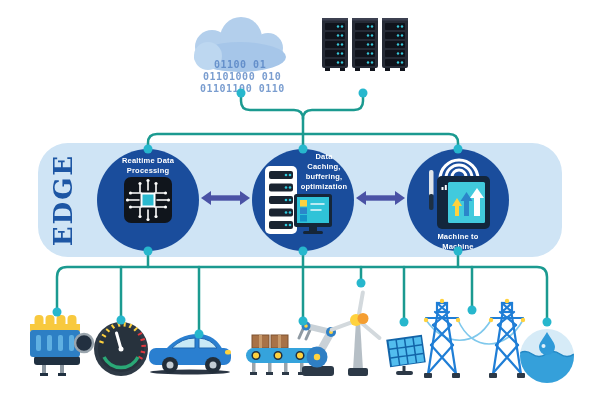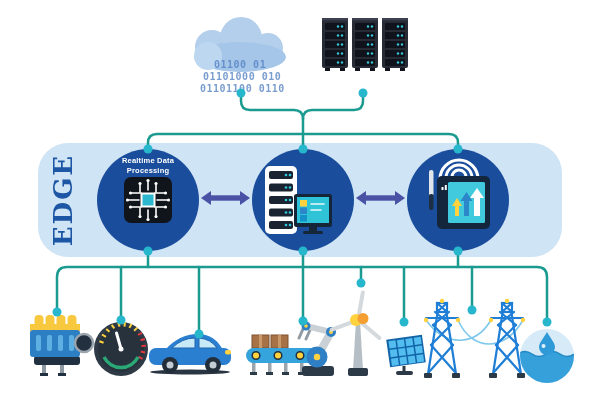--- a/index.html
+++ b/index.html
@@ -145,20 +145,26 @@
     </g>
     <g fill="#4a52a5">
       <rect x="365" y="195.3" width="31" height="5.4"></rect>
       <polygon points="356,198 366,191 366,205"></polygon>
       <polygon points="405,198 395,191 395,205"></polygon>
     </g>
   </svg>
 
   <div class="node-text" style="left:103px;top:156px;width:90px;">Realtime Data
 Processing</div>
+  <div class="node-text" style="left:294px;top:152px;width:60px;">Data
+Caching,
+buffering,
+optimization</div>
+  <div class="node-text" style="left:418px;top:232px;width:80px;">Machine to
+Machine</div>
 
   <svg class="layer" width="600" height="400">
     <circle cx="212" cy="47" r="17" fill="#b3cfec"></circle>
     <circle cx="241" cy="38" r="21" fill="#b3cfec"></circle>
     <circle cx="268" cy="48" r="15" fill="#b3cfec"></circle>
     <ellipse cx="240" cy="57" rx="46" ry="15" fill="#a6c6e9"></ellipse>
     <circle cx="208" cy="56" r="14" fill="#bdd7f0"></circle>
   </svg>
   <span class="binary" style="left:214px;top:31px;">01100 01</span>
   <span class="binary" style="left:203px;top:43px;">01101000 010</span>

